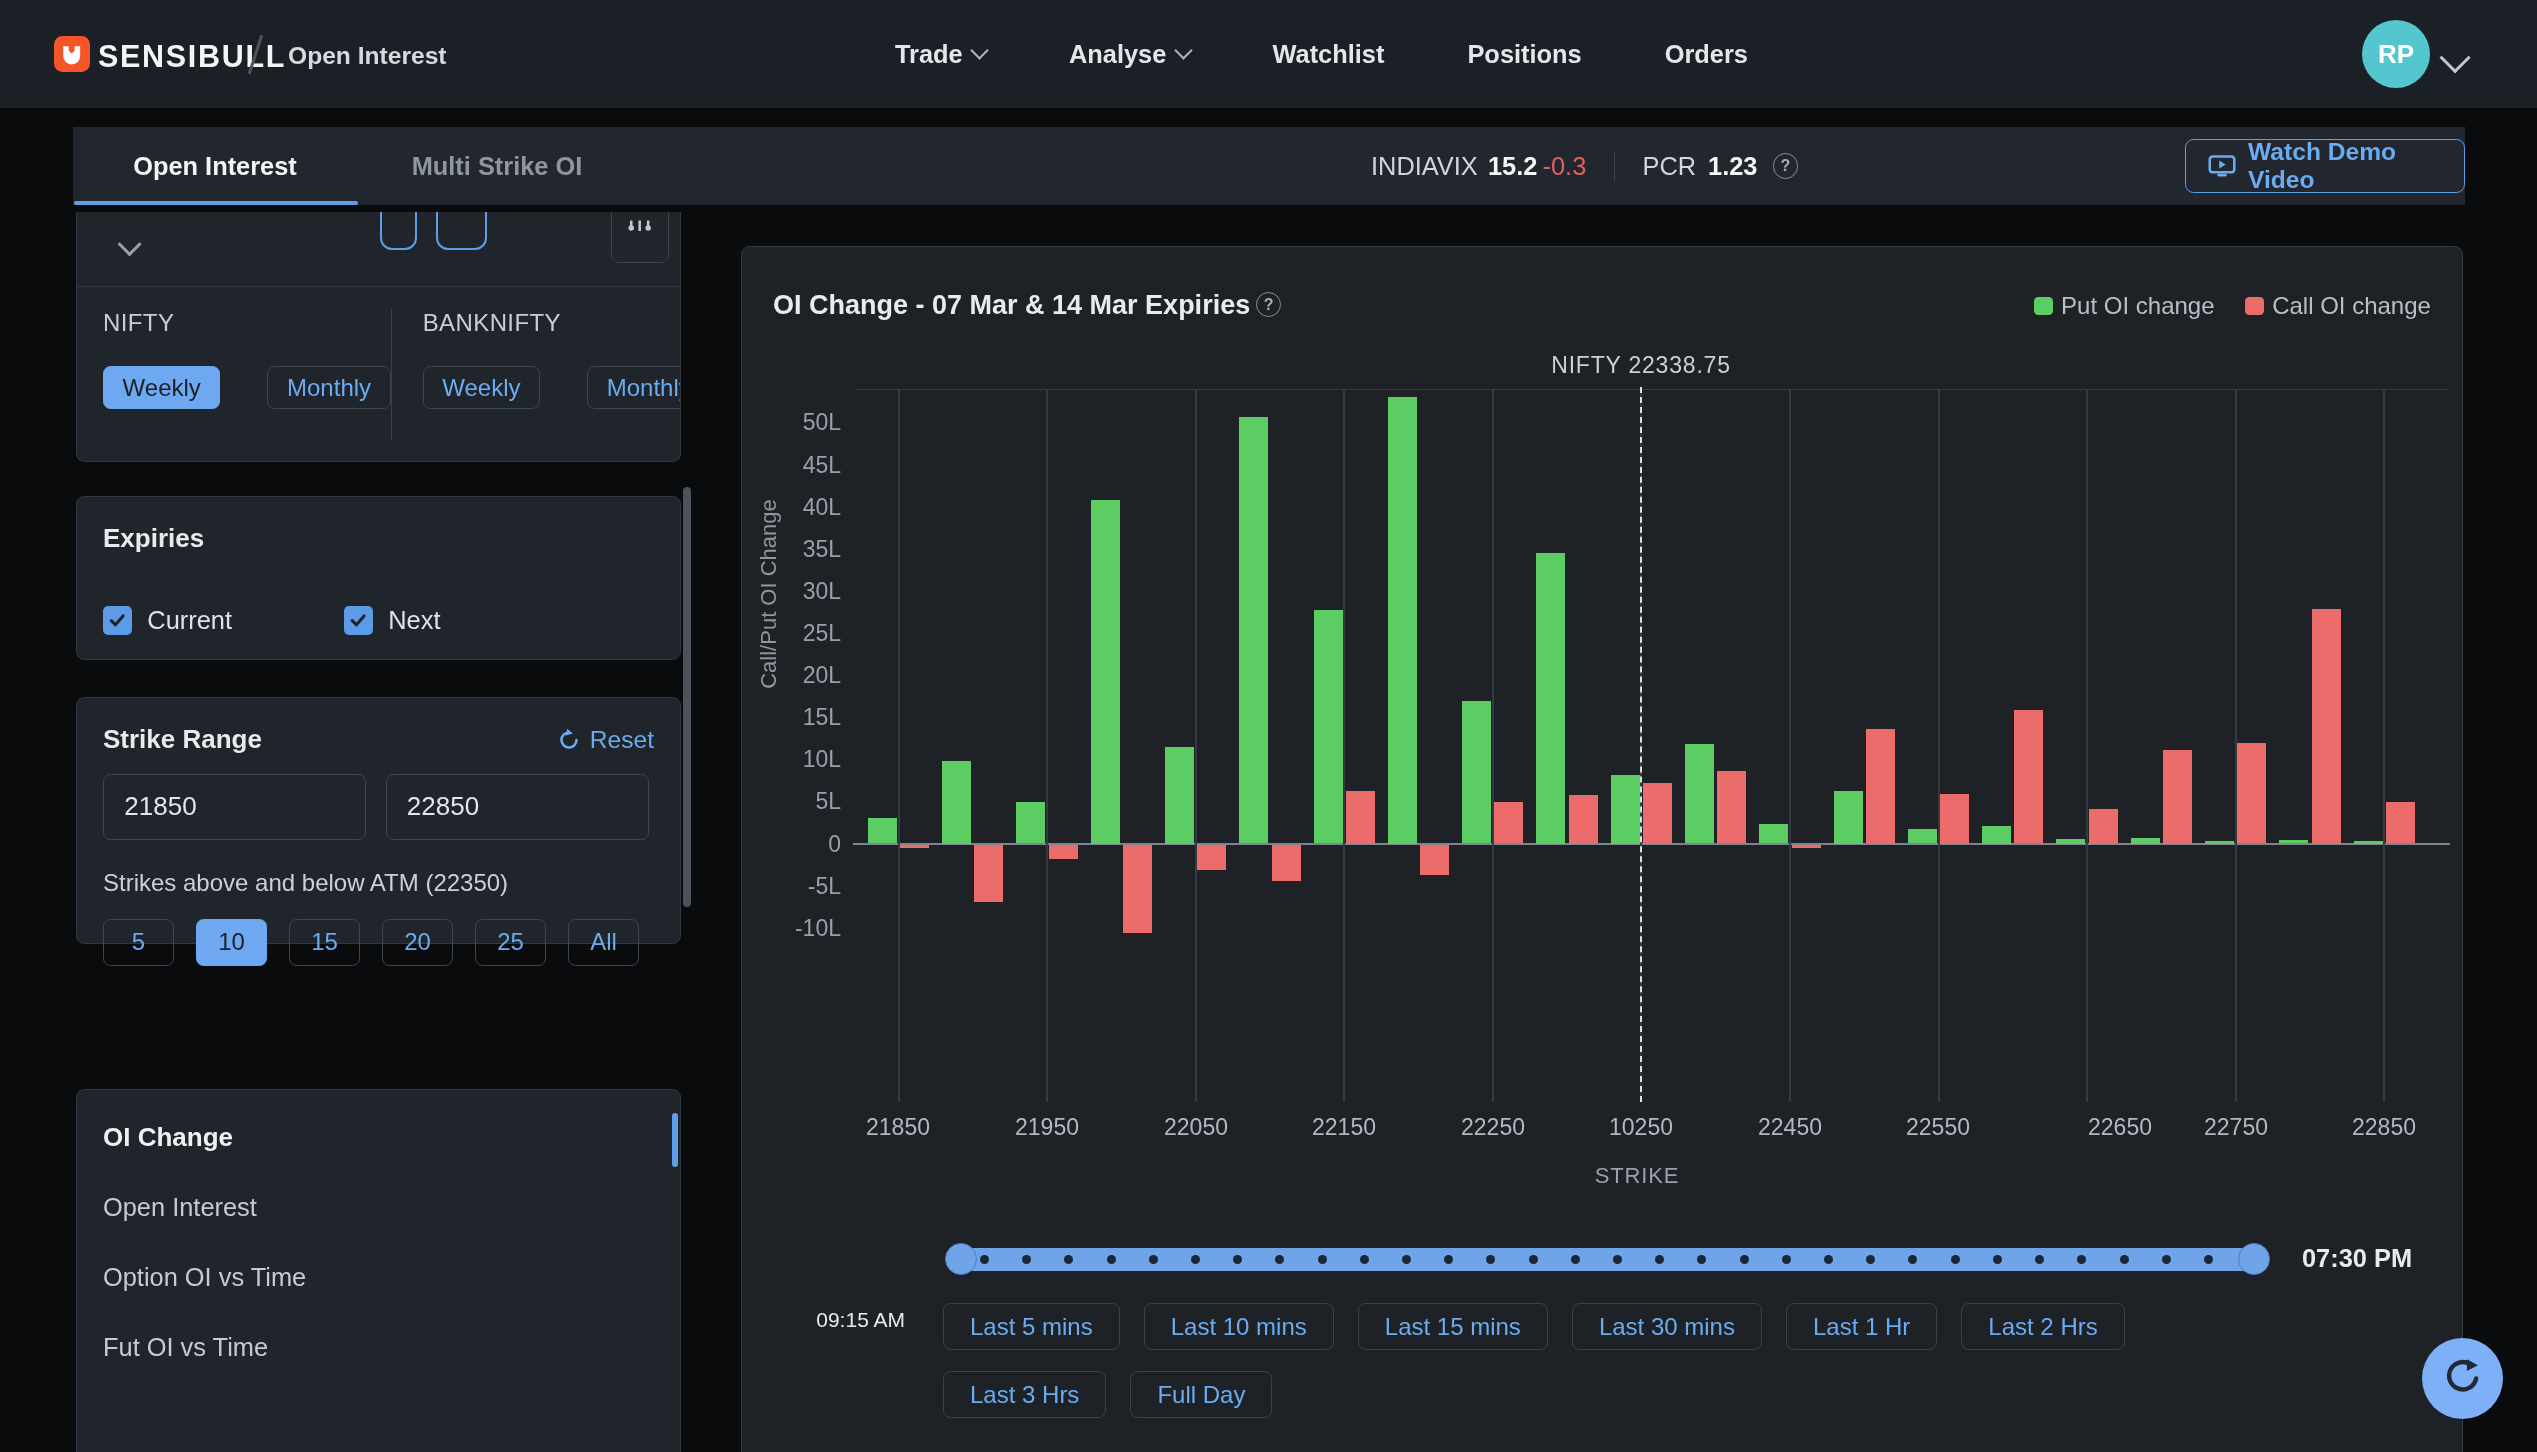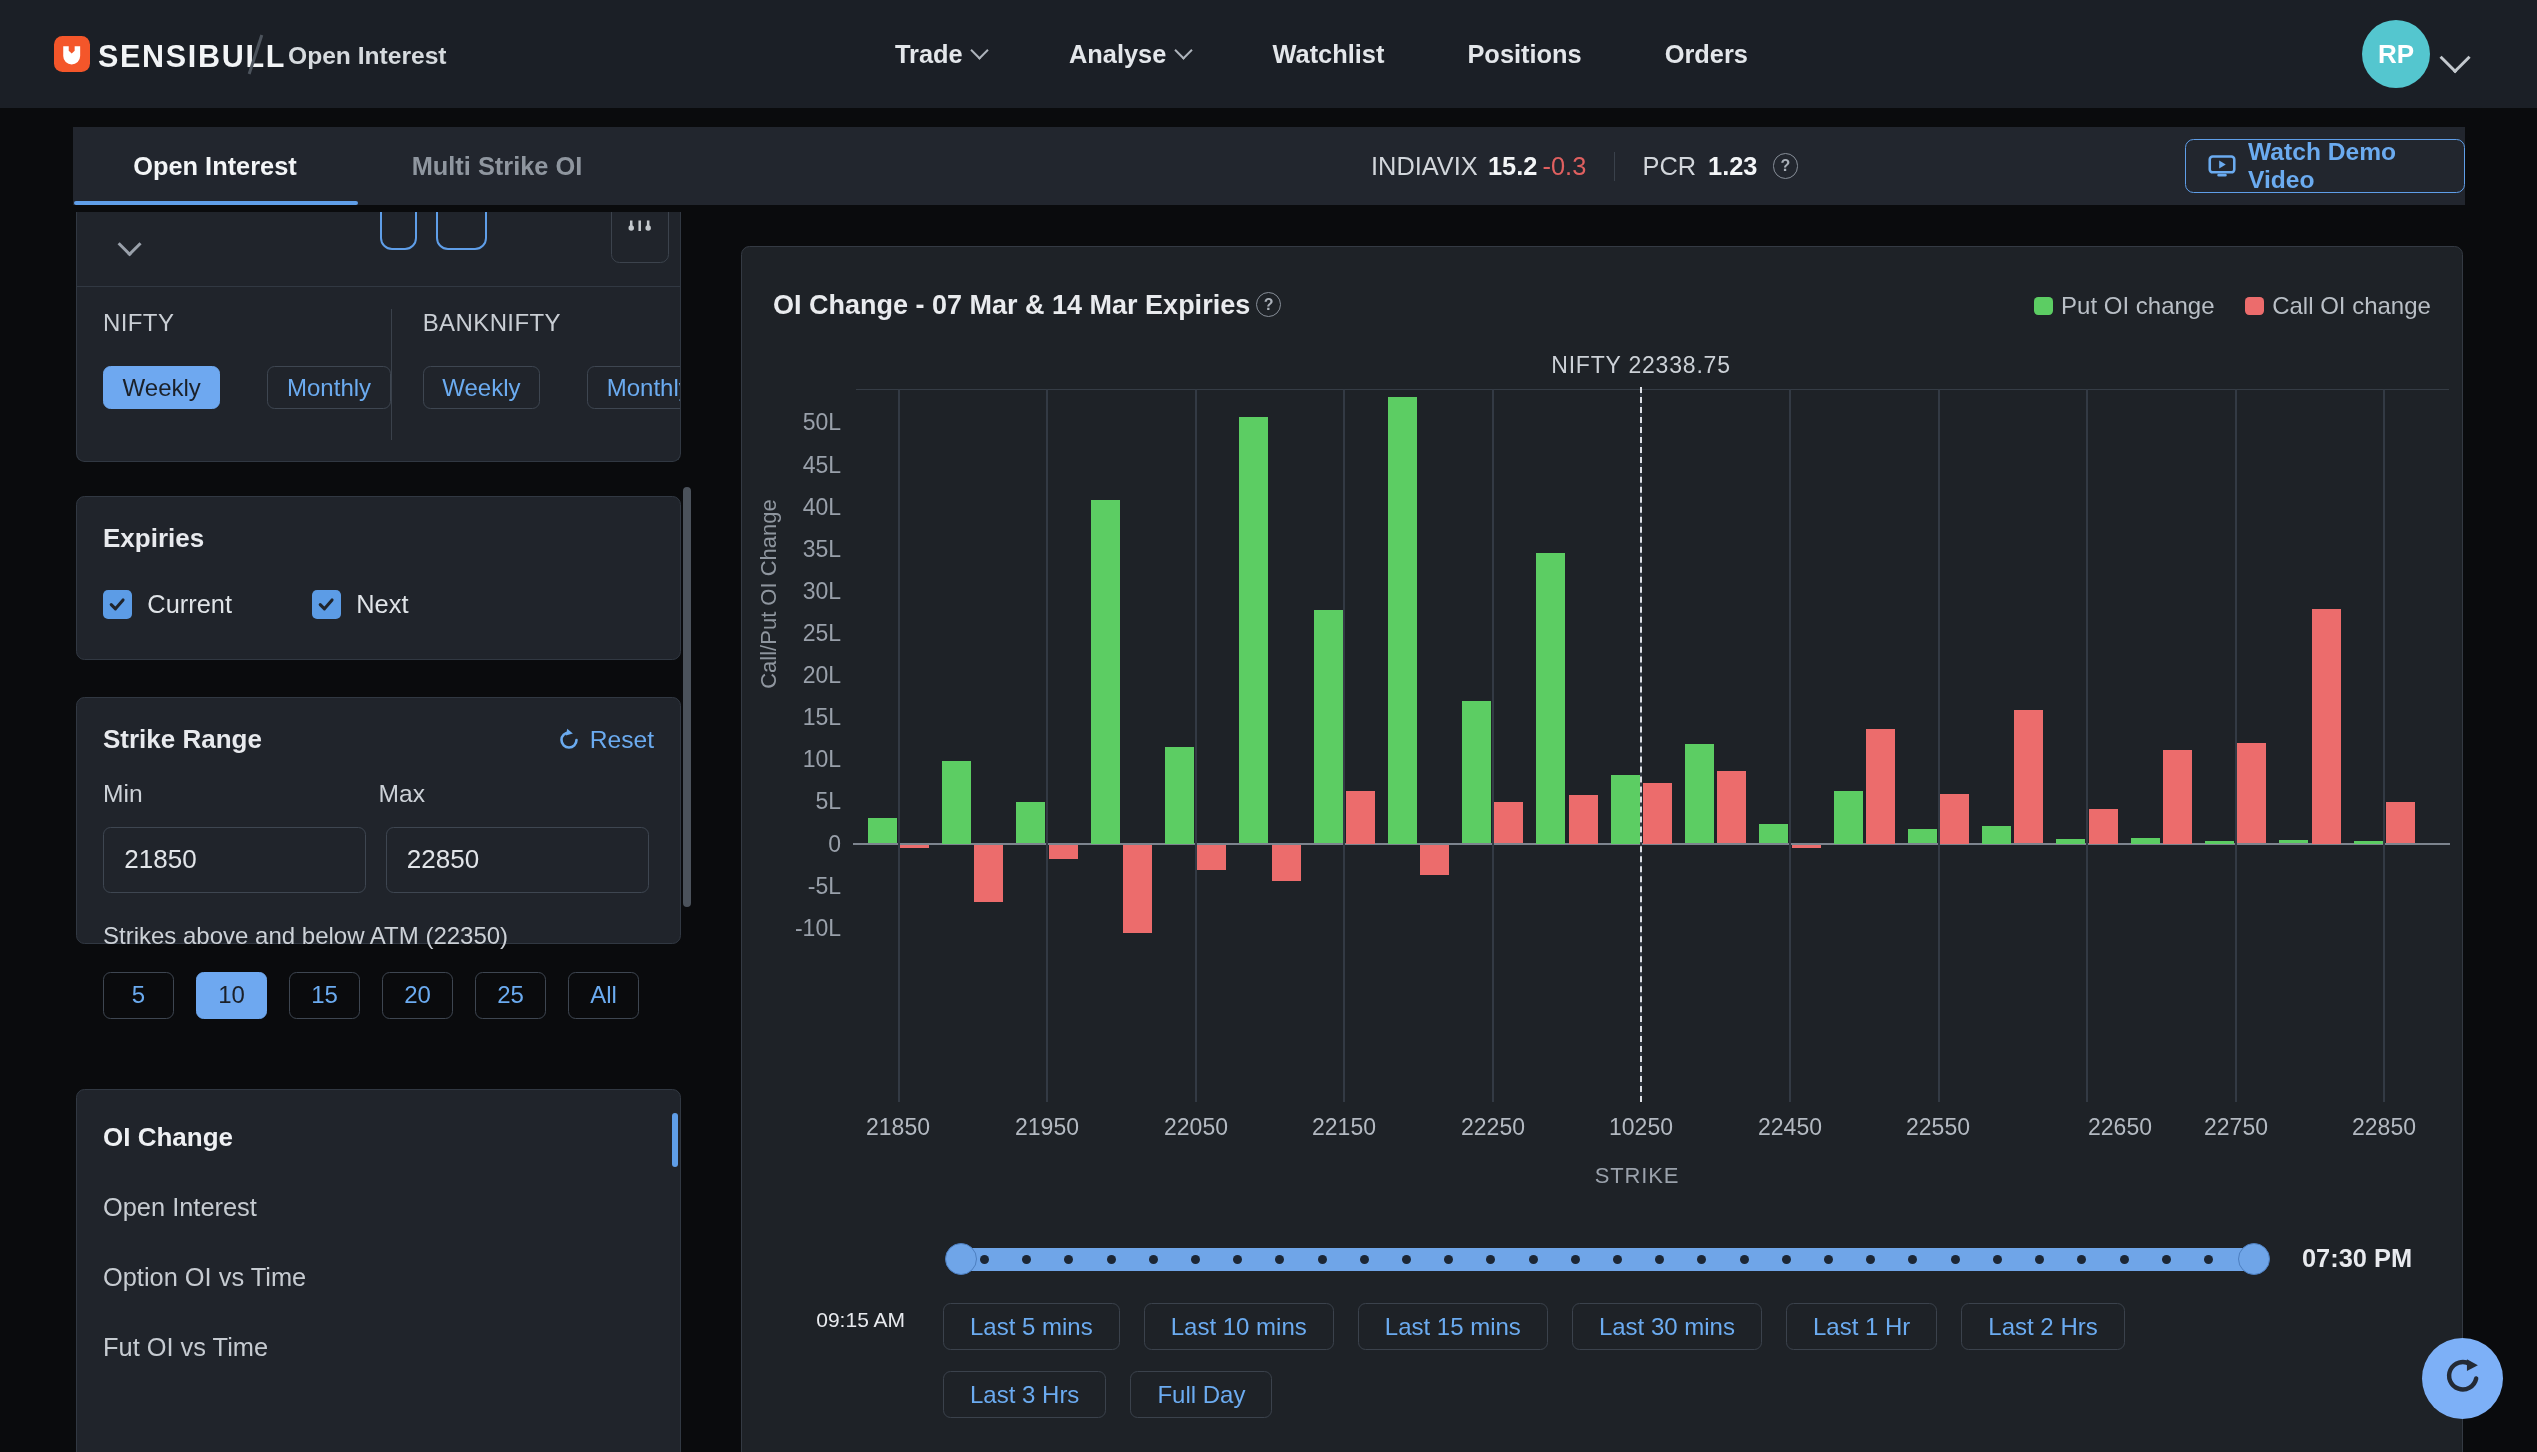--- a/index.html
+++ b/index.html
@@ -50,21 +50,21 @@
   #instruments{position:absolute;left:0;top:75px;width:100%;height:175px;display:flex;padding:22px 26px;box-sizing:border-box;}
   .inst-group{flex:1;display:flex;flex-direction:column;gap:29px;}
   .inst-group.second{border-left:0.8px solid #3a414b;padding-left:31px;}
   .inst-name{font-size:24px;color:#c9ced4;letter-spacing:0.4px;}
   .inst-btns{display:flex;gap:47px;}
   .pill{height:43px;border-radius:7.6px;display:flex;align-items:center;justify-content:center;font-size:24px;
         padding:0 18.6px;border:0.8px solid #3e4651;color:#6babf0;cursor:pointer;box-sizing:border-box;}
   .pill.active{background:#6ea8f0;color:#1b2028;border-color:#6ea8f0;}
   #panel-expiries{top:496px;height:164px;padding:26px;}
   .panel-title{font-size:26px;font-weight:700;color:#e8eaee;}
-  #expiry-opts{display:flex;gap:80px;margin-top:36px;}
+  #expiry-opts{display:flex;gap:112px;margin-top:52px;}
   .chk-row{display:flex;align-items:center;gap:15.3px;cursor:pointer;}
   .chk-box{width:29px;height:29px;border-radius:5.1px;background:#5c9ce6;display:flex;align-items:center;justify-content:center;}
   .chk-label{font-size:25.4px;color:#dfe3e7;}
   #panel-strike{top:697px;height:247px;padding:26px;}
   #strike-head{display:flex;justify-content:space-between;align-items:center;}
   #reset-btn{display:flex;align-items:center;gap:8.5px;color:#6babf0;font-size:24.6px;cursor:pointer;}
   #minmax-labels{display:flex;margin-top:25.4px;font-size:24.6px;color:#ccd1d7;}
   #minmax-labels div{width:282px;}
   #minmax-inputs{display:flex;gap:19.5px;margin-top:18.6px;}
   .inputbox{width:263px;height:66px;background:transparent;border:0.8px solid #3e4651;border-radius:7.6px;
@@ -237,24 +237,20 @@
 <div class="panel" id="panel-strike">
   <div id="strike-head">
     <div class="panel-title">Strike Range</div>
     <div id="reset-btn">
       <svg width="24" height="24" viewBox="0 0 24 24" aria-hidden="true">
         <path d="M12 4.5 A7.5 7.5 0 1 0 19.5 12" fill="none" stroke="#6babf0" stroke-width="2.6" stroke-linecap="round"></path>
         <path d="M9.5 1.2 L16 4.7 L9.5 8.2 Z" fill="#6babf0" transform="rotate(12 12 4.5)"></path>
       </svg>
       <span>Reset</span>
     </div>
-  </div>
-  <div id="minmax-labels">
-    <div>Min</div>
-    <div>Max</div>
   </div>
   <div id="minmax-inputs">
     <input class="inputbox" value="21850" style="">
     <input class="inputbox" value="22850" style="">
   </div>
   <div id="atm-label">Strikes above and below ATM (22350)</div>
   <div id="atm-btns">
       <div class="atm-btn">5</div>
       <div class="atm-btn active">10</div>
       <div class="atm-btn">15</div>

